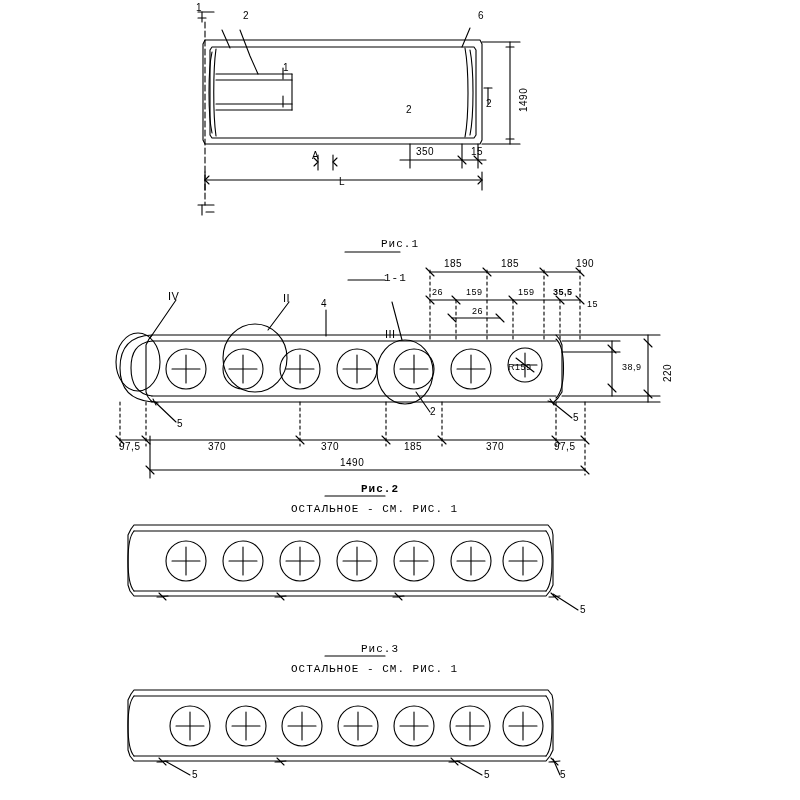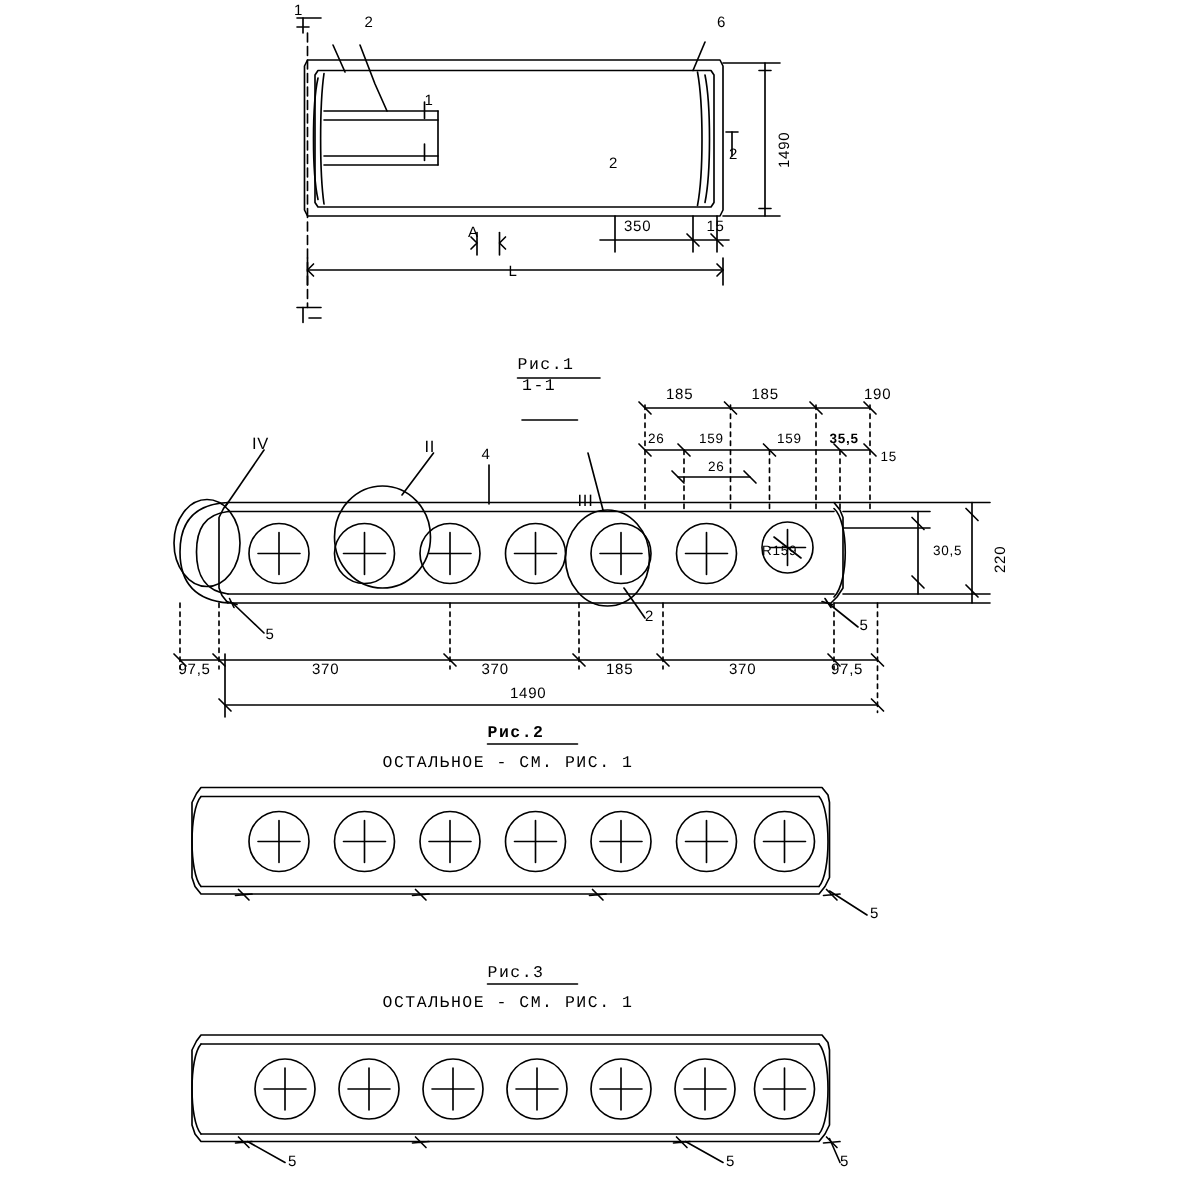--- a/index.html
+++ b/index.html
@@ -29,20 +29,21 @@
     font-family: "Liberation Sans", sans-serif;
     font-size: 10px;
     color: #000000;
     white-space: nowrap;
     letter-spacing: 0.5px;
   }
   .lbl.mono {
     font-family: "Liberation Mono", monospace;
     font-size: 11px;
     letter-spacing: 1px;
+    margin-left: 36px;
   }
   .lbl.vert {
     transform: rotate(-90deg);
     transform-origin: left top;
   }
   .lbl.small {
     font-size: 9px;
   }
   .lbl.rom {
     font-size: 11px;
@@ -293,39 +294,39 @@
   <div class="lbl" style="left:283px; top:62px;">1</div>
   <div class="lbl" style="left:406px; top:104px;">2</div>
   <div class="lbl" style="left:486px; top:98px;">2</div>
   <div class="lbl vert" style="left:518px; top:112px;">1490</div>
   <div class="lbl" style="left:416px; top:146px;">350</div>
   <div class="lbl" style="left:471px; top:146px;">15</div>
   <div class="lbl" style="left:312px; top:150px;">A</div>
   <div class="lbl" style="left:339px; top:176px;">L</div>
 
   <div class="lbl mono" style="left:345px; top:238px;">Рис.1</div>
-  <div class="lbl mono" style="left:348px; top:252px;text-align:right;">1-1</div>
+  <div class="lbl mono" style="left:348px; top:272px;text-align:right;">1-1</div>
 
   <div class="lbl rom" style="left:168px; top:290px;text-align:center;">IV</div>
   <div class="lbl rom" style="left:283px; top:292px;">II</div>
   <div class="lbl rom" style="left:385px; top:292px;margin-top:36px;">III</div>
   <div class="lbl" style="left:321px; top:298px;">4</div>
 
   <div class="lbl" style="left:444px; top:258px;">185</div>
   <div class="lbl" style="left:501px; top:258px;">185</div>
   <div class="lbl" style="left:576px; top:258px;text-align:center;">190</div>
 
   <div class="lbl small" style="left:432px; top:287px;">26</div>
   <div class="lbl small" style="left:466px; top:287px;">159</div>
   <div class="lbl small" style="left:518px; top:287px;">159</div>
   <div class="lbl small" style="left:553px; top:287px;font-weight:bold;">35,5</div>
   <div class="lbl small" style="left:587px; top:299px;">15</div>
   <div class="lbl small" style="left:472px; top:306px;">26</div>
 
-  <div class="lbl small" style="left:622px; top:362px;">30,5</div>
+  <div class="lbl small" style="left:622px; top:362px;">38,9</div>
   <div class="lbl vert" style="left:662px; top:382px;">220</div>
 
   <div class="lbl small" style="left:508px; top:362px;">R159</div>
 
   <div class="lbl" style="left:177px; top:418px;">5</div>
   <div class="lbl" style="left:573px; top:412px;">5</div>
   <div class="lbl" style="left:430px; top:406px;">2</div>
 
   <div class="lbl" style="left:119px; top:441px;">97,5</div>
   <div class="lbl" style="left:208px; top:441px;">370</div>

